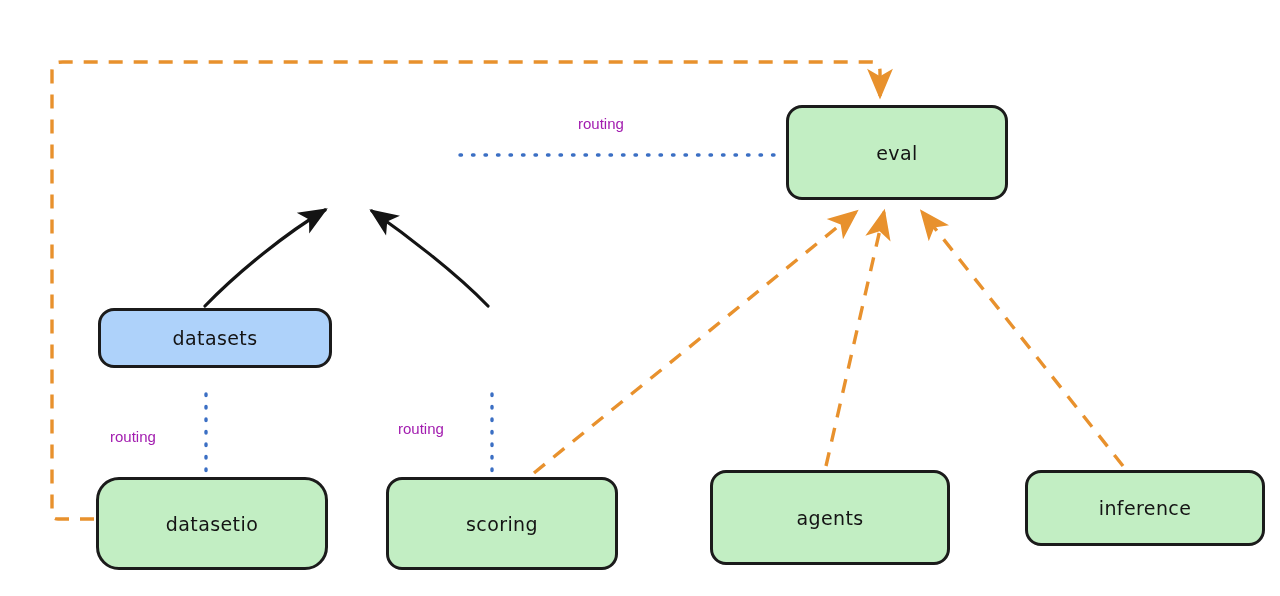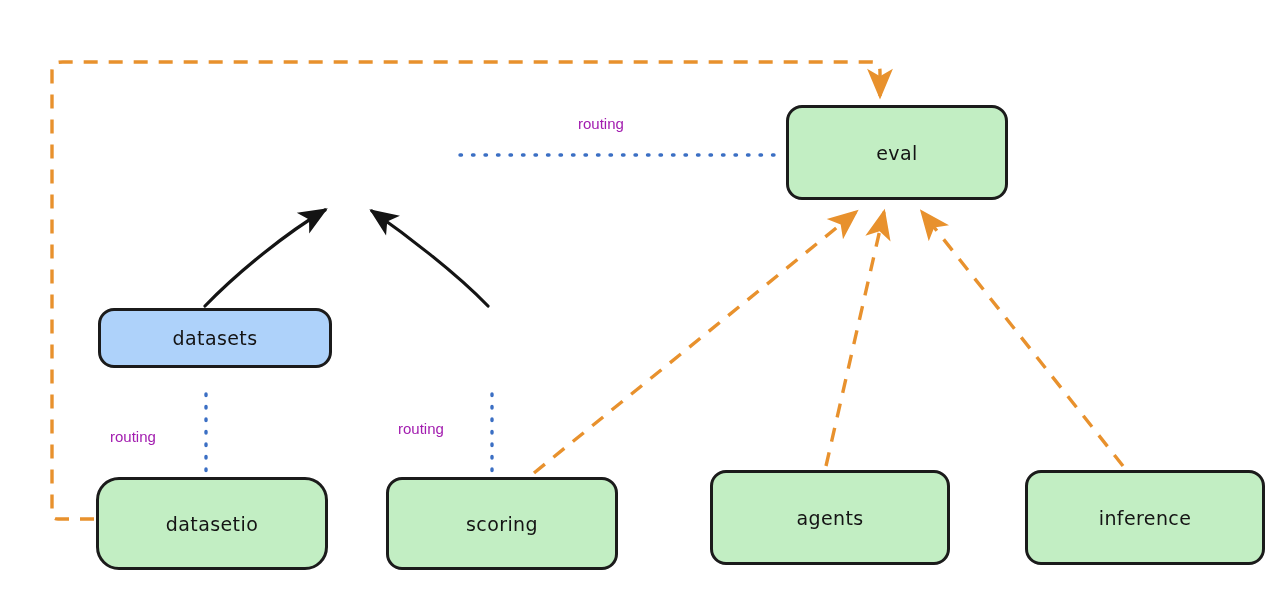--- a/index.html
+++ b/index.html
@@ -64,21 +64,21 @@
   </div>
 
   <div class="node n-green" style="left:386px;top:477px;width:232px;height:93px;text-align:center;">
     <span class="lbl">scoring</span>
   </div>
 
   <div class="node n-green" style="left:710px;top:470px;width:240px;height:95px;">
     <span class="lbl">agents</span>
   </div>
 
-  <div class="node n-green" style="left:1025px;top:470px;width:240px;height:95px;">
+  <div class="node n-green" style="left:1025px;top:470px;width:240px;height:76px;">
     <span class="lbl">inference</span>
   </div>
 
   <div class="edge-label" style="left:578px;top:115px;">routing</div>
 
   <div class="edge-label" style="left:110px;top:428px;">routing</div>
 
   <div class="edge-label" style="left:398px;top:420px;">routing</div>
 
 </div>

